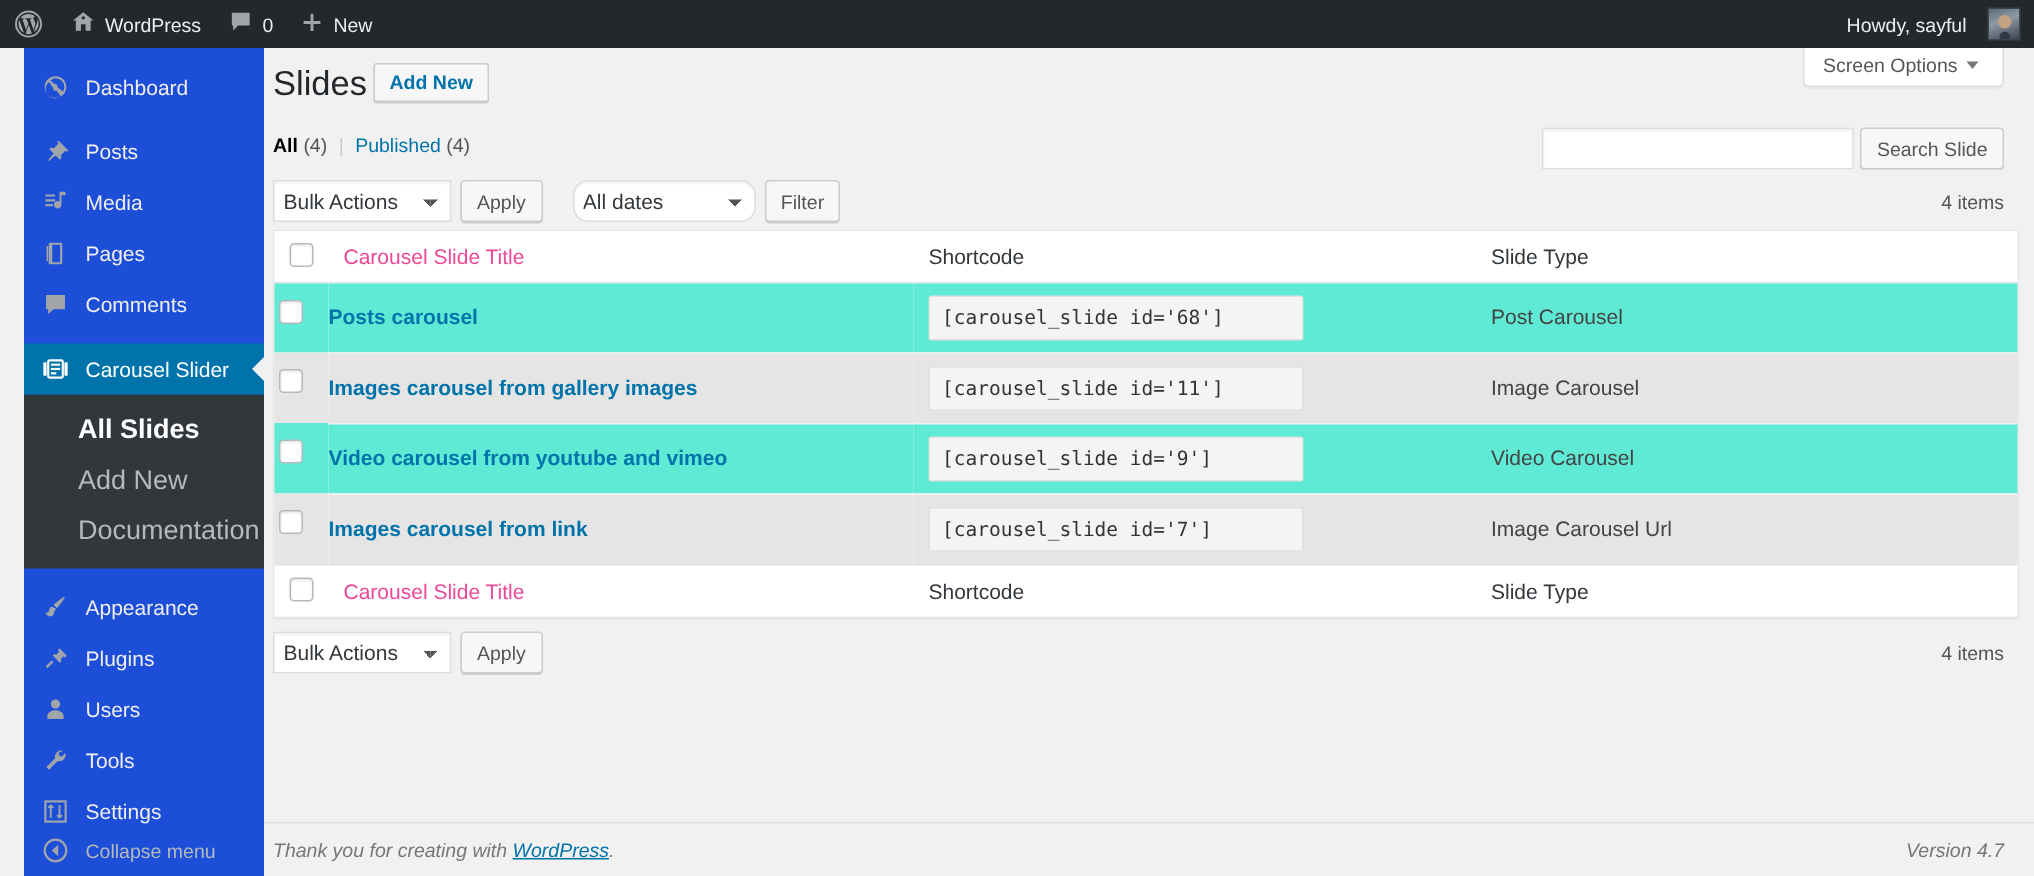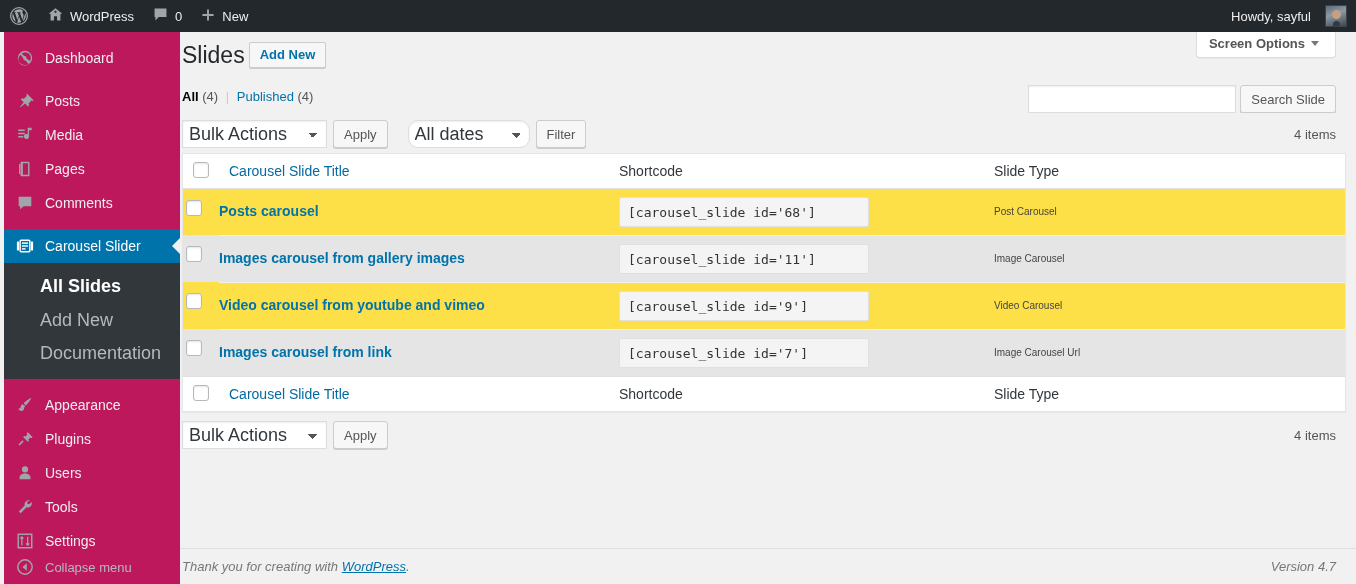--- a/index.html
+++ b/index.html
@@ -39,23 +39,23 @@
   }
   .avatar-img::after {
     content: ""; position: absolute;
     left: 6px; top: 4px; width: 9px; height: 9px;
     border-radius: 50%; background: #c4a183;
     box-shadow: 0 10px 0 -1px #2f3a45;
   }
 
   
   #sidebar {
-    position: absolute; top: 32px; left: 4px;
-    width: 176px; height: 552px;
-    background: #be185d;
+    position: absolute; top: 32px; left: 16px;
+    width: 160px; height: 552px;
+    background: #1d4ed8;
     font-size: 14px;
     z-index: 40;
   }
   .menu-item {
     display: flex; align-items: center;
     height: 34px; padding: 0 0 0 11px;
     color: #eee; cursor: pointer; position: relative;
     white-space: nowrap;
   }
   .menu-item .mlabel { margin-left: 10px; font-size: 14px; line-height:1; }
@@ -91,21 +91,21 @@
   #content {
     position: absolute; top: 32px; left: 160px;
     width: 1196px; height: 552px;
     background: #f1f1f1;
     overflow: hidden;
   }
   .wrap { padding: 0 20px 0 22px; position: relative; }
 
   
   #screen-meta-links {
-    position: absolute; right: 20px; top: 0; font-weight: bold;
+    position: absolute; right: 20px; top: 0;
   }
   .show-settings {
     background: #fff; border: 1px solid #ddd; border-top: none;
     border-radius: 0 0 4px 4px;
     padding: 4px 16px 6px 12px;
     font-size: 13px; color: #555; cursor: pointer;
     display: inline-flex; align-items: center; gap: 6px;
     box-shadow: 0 1px 1px rgba(0,0,0,.04);
   }
   .caret-down {
@@ -165,21 +165,21 @@
   .tablenav {
     clear: both; height: 30px; margin: 6px 0 4px;
     display: flex; align-items: center;
   }
   .tablenav.bottom { margin: 8px 0 0; }
   .actions { display: flex; align-items: center; gap: 6px; }
   select.wp-select {
     height: 28px; min-width: 104px;
     border: 1px solid #ddd; border-radius: 0;
     background: #fff; color: #32373c;
-    font-size: 18px; padding: 0 22px 0 6px;
+    font-size: 14px; padding: 0 22px 0 6px;
     font-family: "Liberation Sans", sans-serif;
     box-shadow: inset 0 1px 2px rgba(0,0,0,.07);
     -webkit-appearance: none; appearance: none;
     cursor: pointer;
     background-image:
       linear-gradient(45deg, transparent 50%, #555 50%),
       linear-gradient(135deg, #555 50%, transparent 50%);
     background-position:
       calc(100% - 13px) 12px,
       calc(100% - 8px) 12px;
@@ -199,40 +199,40 @@
   }
   table.wp-list-table thead th,
   table.wp-list-table tfoot th {
     text-align: left; font-weight: 400; color: #32373c;
     padding: 8px 10px; font-size: 14px; line-height: 1.3;
     vertical-align: middle; background: #fff;
   }
   thead tr th { border-bottom: 1px solid #e1e1e1; }
   tfoot tr th { border-top: 1px solid #e1e1e1; }
   thead th.col-title a, tfoot th.col-title a {
-    color: #0369a1; text-decoration: none; cursor: pointer;
+    color: #ec4899; text-decoration: none; cursor: pointer;
   }
   th.check-column, td.check-column {
     width: 34px; padding: 11px 0 0 3px; vertical-align: top;
     text-align: left;
   }
   thead th.check-column, tfoot th.check-column { padding: 10px 0 0 3px; }
   td { padding: 8px 10px; vertical-align: middle; line-height: 1.4; }
   tbody tr { background: #e5e5e5; }
-  tbody tr.alternate { background: #fde047; }
+  tbody tr.alternate { background: #5eead4; }
   tbody td { border-top: 1px solid #f1f1f1; }
   tbody tr:first-child td { border-top: none; }
 
   .row-title {
     color: #0073aa; font-weight: 700; font-size: 14px;
     text-decoration: none; cursor: pointer;
   }
   td.column-title { width: 390px; padding-left: 0; }
   td.column-shortcode { width: 375px; }
-  td.column-slidetype { color: #444; font-size: 10px; }
+  td.column-slidetype { color: #444; font-size: 14px; }
   th.col-title { width: 390px; padding-left: 0; }
   th.col-shortcode { width: 375px; }
 
   input.shortcode-field {
     width: 250px; height: 30px;
     background: #f4f4f4; border: 1px solid #e0e0e0;
     color: #333; font-family: "DejaVu Sans Mono", monospace;
     font-size: 13px; padding: 0 8px; border-radius: 2px;
     box-shadow: none; cursor: text;
   }

